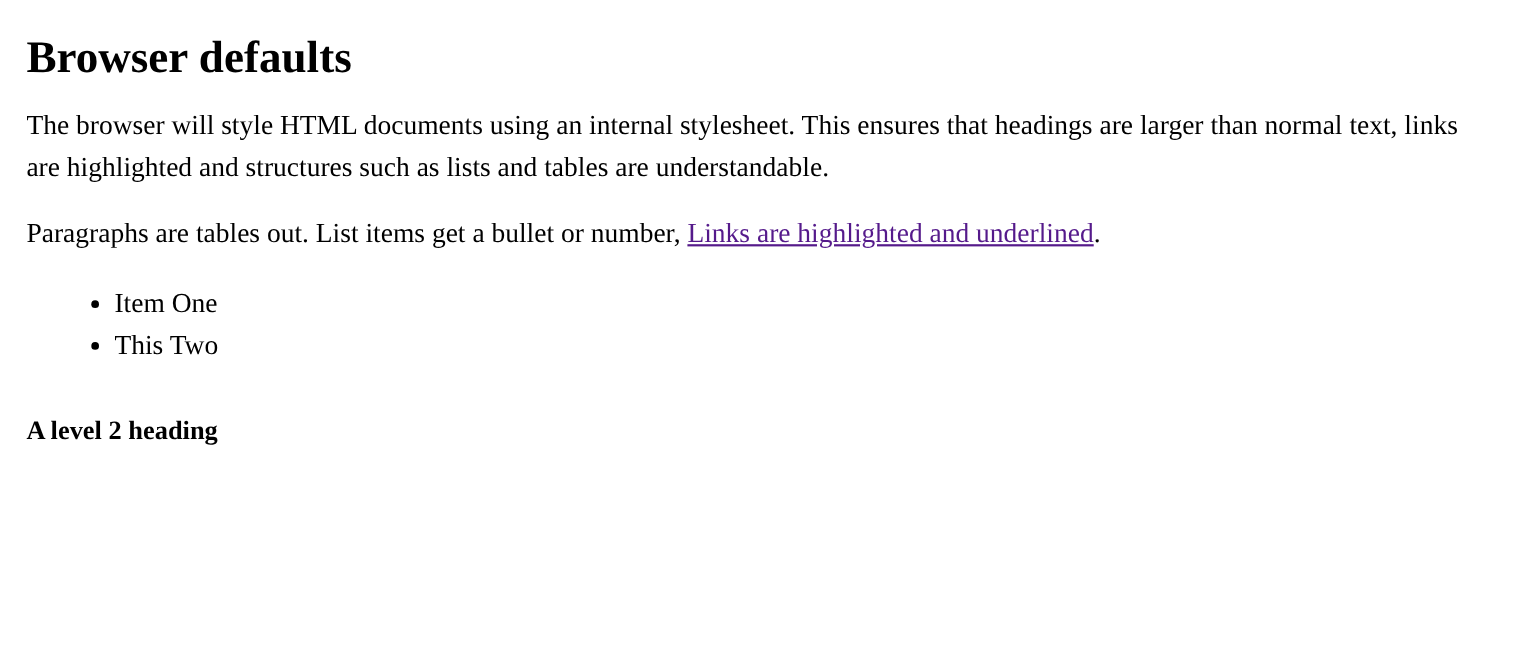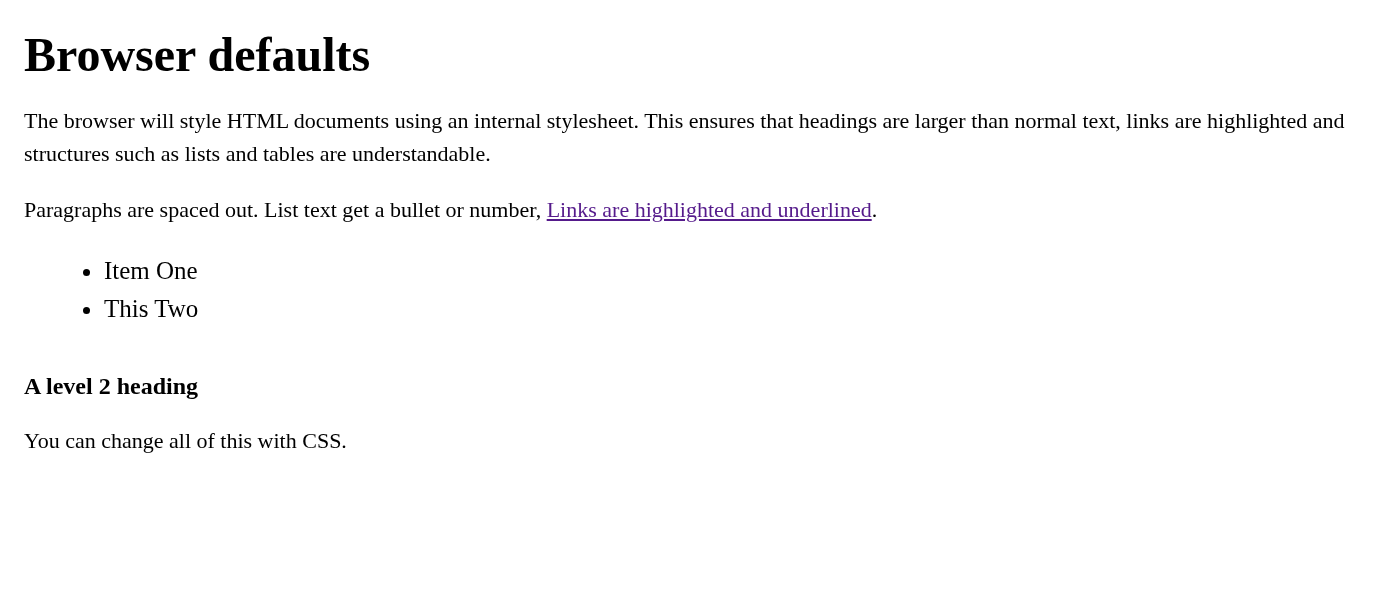--- a/index.html
+++ b/index.html
@@ -12,28 +12,28 @@
     height: 594px;
     font-family: "Liberation Serif", "DejaVu Serif", serif;
     color: #000000;
     overflow: hidden;
   }
   .page {
     padding: 8px 24px 0 24px;
     box-sizing: border-box;
   }
   h1.doc-title {
-    font-size: 48px;
+    font-size: 41px;
     font-weight: bold;
     margin: 21px 0 21px 0;
     line-height: 1.1;
     letter-spacing: 0px;
   }
   p.para {
-    font-size: 22px;
+    font-size: 25px;
     line-height: 1.52;
     margin: 22px 0 22px 0;
   }
   a.inline-link {
     color: #551a8b;
     text-decoration: underline;
     font-family: Liberation Serif, serif;
   }
   ul.bullet-list {
     font-size: 25px;
@@ -54,24 +54,23 @@
 </style>
 </head>
 <body>
 
 <div class="page">
 
   <h1 class="doc-title">Browser defaults</h1>
 
   <p class="para">The browser will style HTML documents using an internal stylesheet. This ensures that headings are larger than normal text, links are highlighted and structures such as lists and tables are understandable.</p>
 
-  <p class="para"><span>Paragraphs are spaced out. List text get a bullet or number, </span><a class="inline-link" href="#">Links are highlighted and underlined</a><span>.</span></p>
+  <p class="para"><span>Paragraphs are tables out. List items get a bullet or number, </span><a class="inline-link" href="#">Links are highlighted and underlined</a><span>.</span></p>
 
   <ul class="bullet-list">
     <li>Item One</li>
     <li>This Two</li>
   </ul>
 
   <h2 class="doc-subtitle">A level 2 heading</h2>
 
-  <p class="para">You can change all of this with CSS.</p>
 
 </div>
 
 </body></html>

